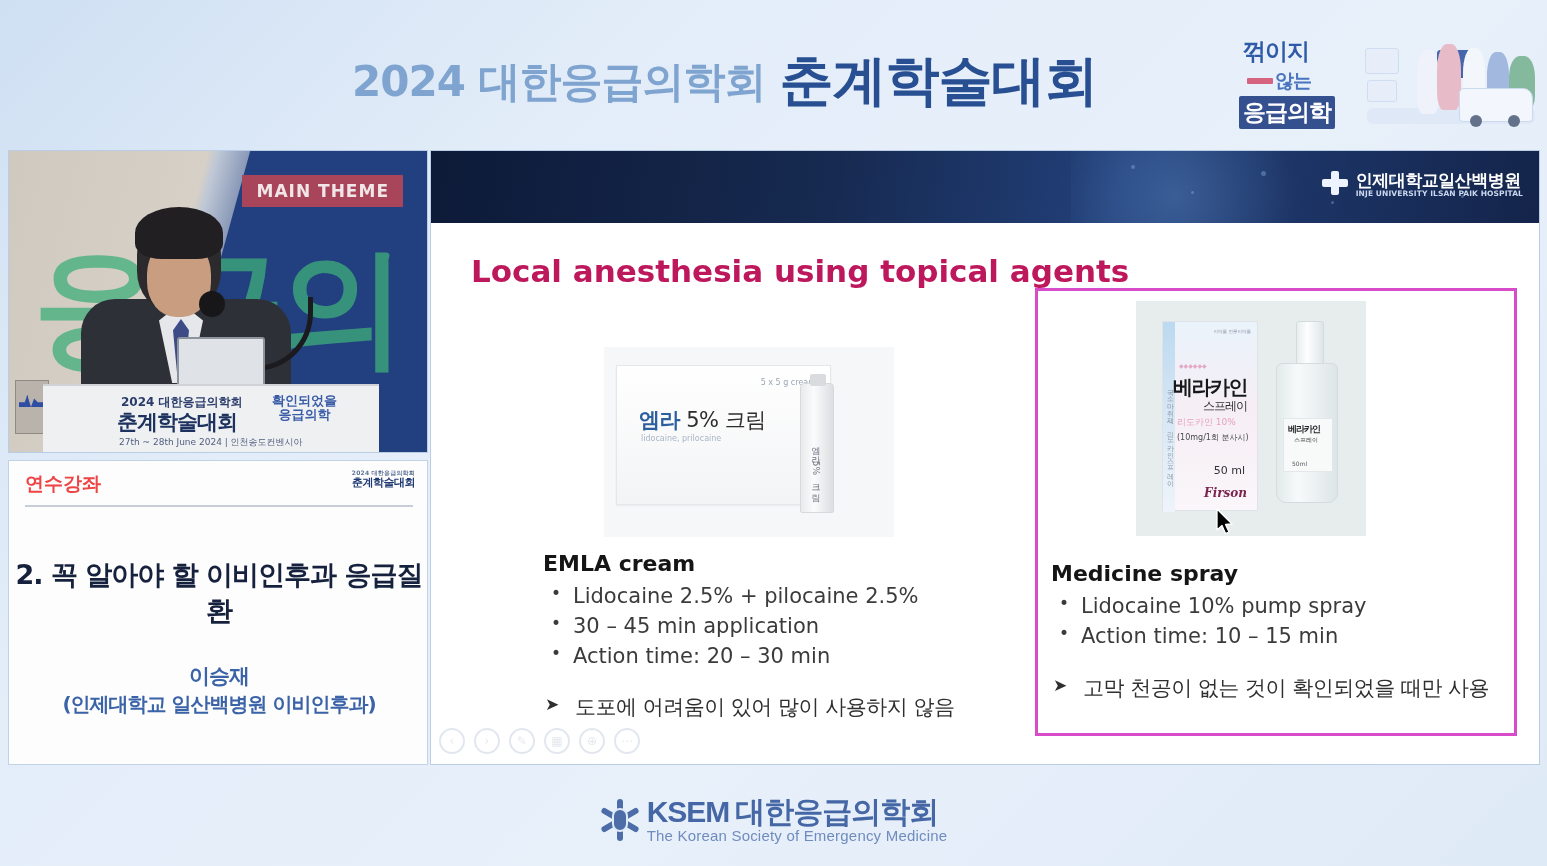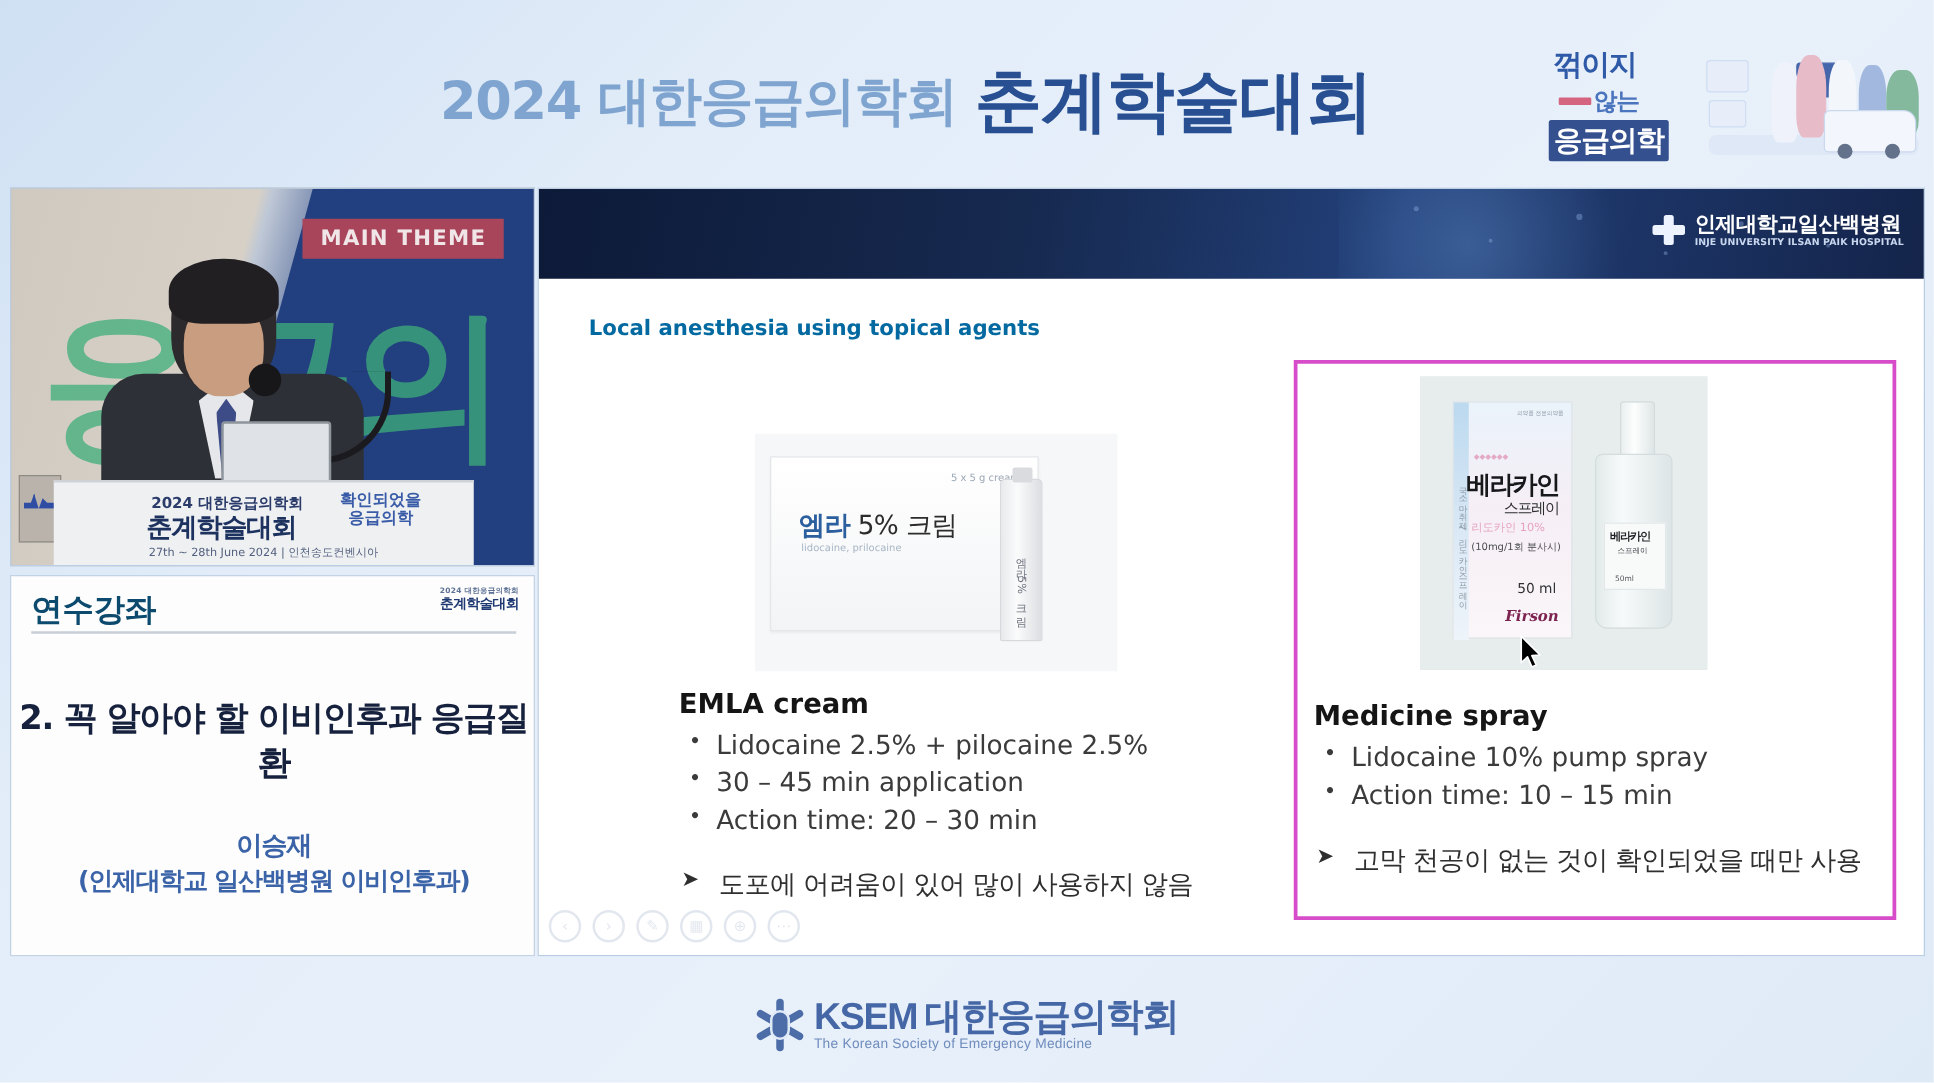--- a/index.html
+++ b/index.html
@@ -162,21 +162,21 @@
 
   .title-slide {
     position: absolute; left: 8px; top: 460px; width: 420px; height: 305px;
     background: #fdfdfd; border: 1px solid #c3d3e6;
   }
   .ts-head {
     position: absolute; left: 0; top: 0; width: 420px; height: 44px;
   }
   .ts-head-title {
     position:absolute; left:16px; top:10px;
-    font-size:25px; font-weight:800; color:#0c4a6e;
+    font-size:19px; font-weight:800; color:#ef4444;
     font-family:"DejaVu Sans", sans-serif;
   }
   .ts-head-logo {
     position:absolute; right:14px; top:9px; text-align:right; line-height:1.15;
     font-family:"DejaVu Sans", sans-serif;
   }
   .ts-hl1 { font-size:6px; color:#5e7296; font-weight:700; letter-spacing:.2px;}
   .ts-hl2 { font-size:11px; color:#1f3a73; font-weight:800; letter-spacing:-.5px;}
   .ts-rule {
     position:absolute; left:16px; top:44px; width:388px; height:2px; background:#c8ced8;
@@ -215,37 +215,37 @@
   }
   .bar-dots { position:absolute; inset:0; opacity:.35; }
   .bar-dots span { position:absolute; background:#9dc2ee; border-radius:50%; }
   .slide-title {
     position:absolute; left:34px; top:16px;
     font-size:33px; font-weight:700; color:#ffffff; letter-spacing:-.5px;
     font-family:"DejaVu Sans", sans-serif;
   }
   .hosp {
     position:absolute; right:18px; top:20px;
-    display:flex; align-items:center; gap:8px;
+    display:flex; gap:8px;
   }
   .hosp-cross {
     width:26px; height:24px; position:relative; flex:none;
   }
   .hosp-cross i {
     position:absolute; background:#eef4ff;
   }
   .hosp-cross i:nth-child(1){ left:9px; top:0; width:8px; height:24px; border-radius:2px;}
   .hosp-cross i:nth-child(2){ left:0; top:8px; width:26px; height:8px; border-radius:2px;}
   .hosp-text { line-height:1.1; font-family:"DejaVu Sans", sans-serif;}
   .hosp-kr { font-size:17px; font-weight:800; color:#ffffff; letter-spacing:-.5px;}
   .hosp-en { font-size:7.5px; font-weight:700; color:#c9d8ef; letter-spacing:.1px;}
 
   .local-anesthesia {
     position:absolute; left:40px; top:102px;
-    font-size:17px; font-weight:700; color:#0369a1;
+    font-size:31px; font-weight:700; color:#be185d;
     font-family:"DejaVu Sans", sans-serif;
     text-align:right;
   }
 
   
   .emla-photo {
     position:absolute; left:173px; top:196px; width:290px; height:190px;
     background:#f6f7f8;
   }
   .emla-box {
@@ -381,21 +381,21 @@
   .ksem-star i:nth-child(3){ transform: rotate(120deg); }
   .ksem-star-c {
     position:absolute; left:12px; top:8px; width:16px; height:24px;
     background:#4c6da8; border-radius:8px; border:2px solid #dfeaf7;
   }
   .ksem-txt { line-height:1.05; font-family:Liberation Sans, sans-serif; }
   .ksem-main {
     font-size:30px; font-weight:800; color:#4567a6; letter-spacing:-1px;
   }
   .ksem-main .kr { margin-left:6px; }
-  .ksem-sub { font-size:11px; color:#6f8cbd; letter-spacing:.2px; }
+  .ksem-sub { font-size:15px; color:#6f8cbd; letter-spacing:.2px; }
 </style>
 </head>
 <body>
 
 <div class="banner">
   <div class="banner-title">
     <span class="bt-light">2024 대한응급의학회</span><span class="bt-bold">춘계학술대회</span>
   </div>
 
   <div class="campaign">

